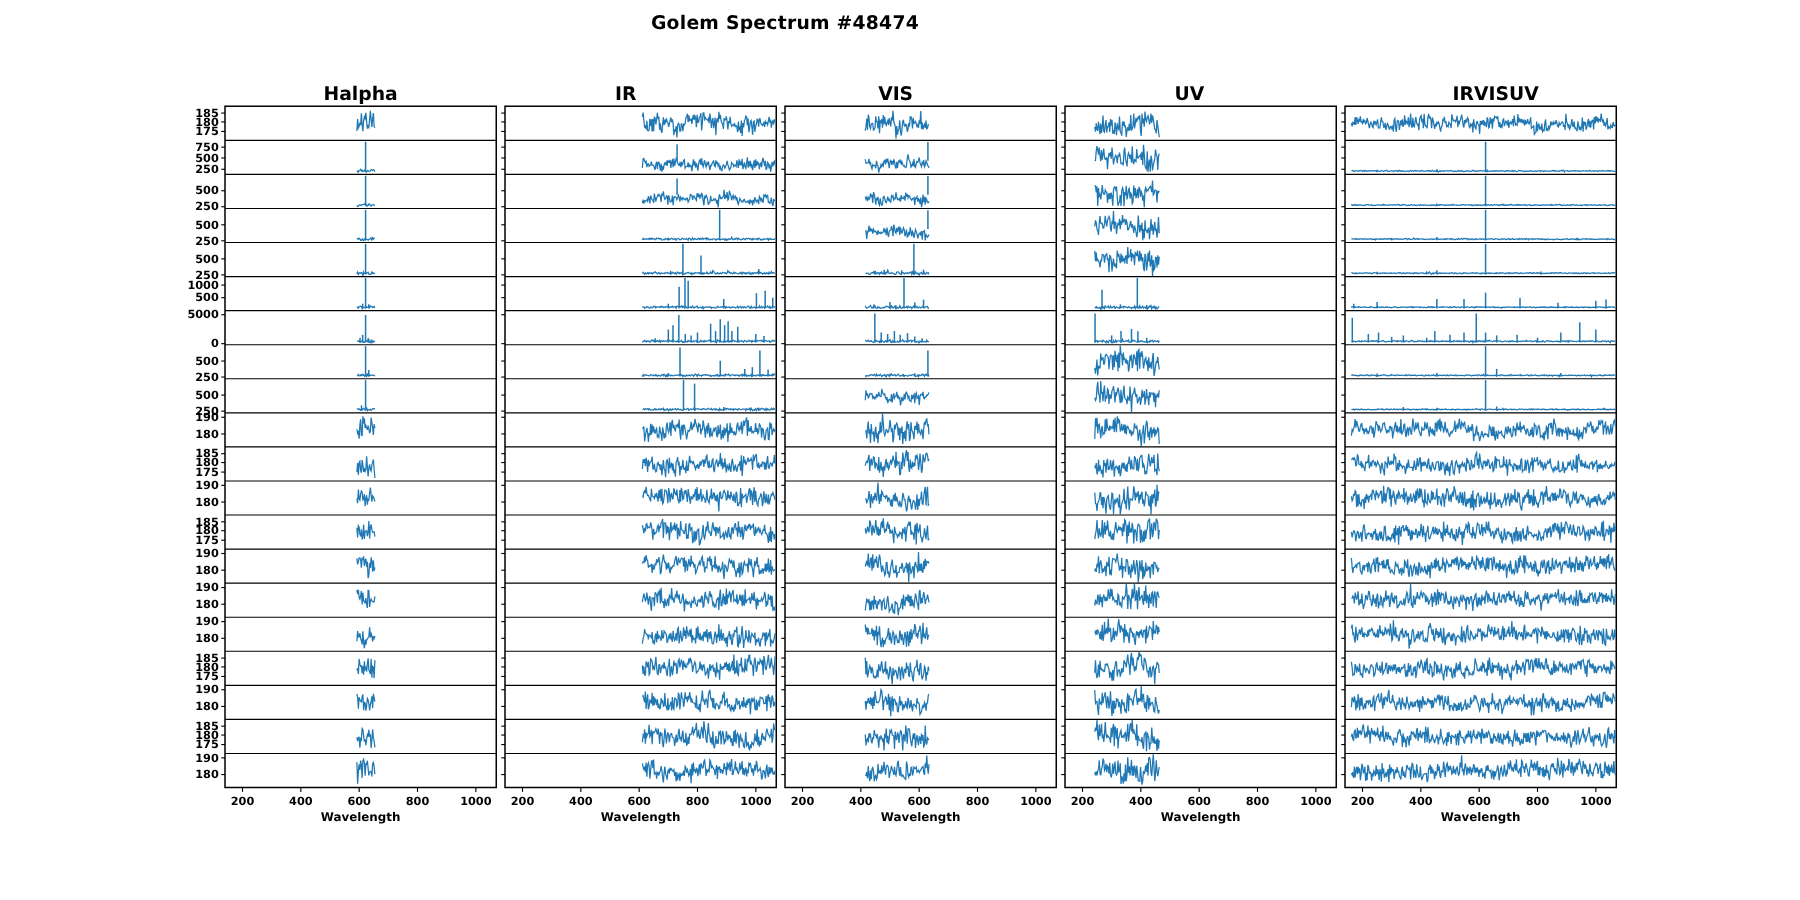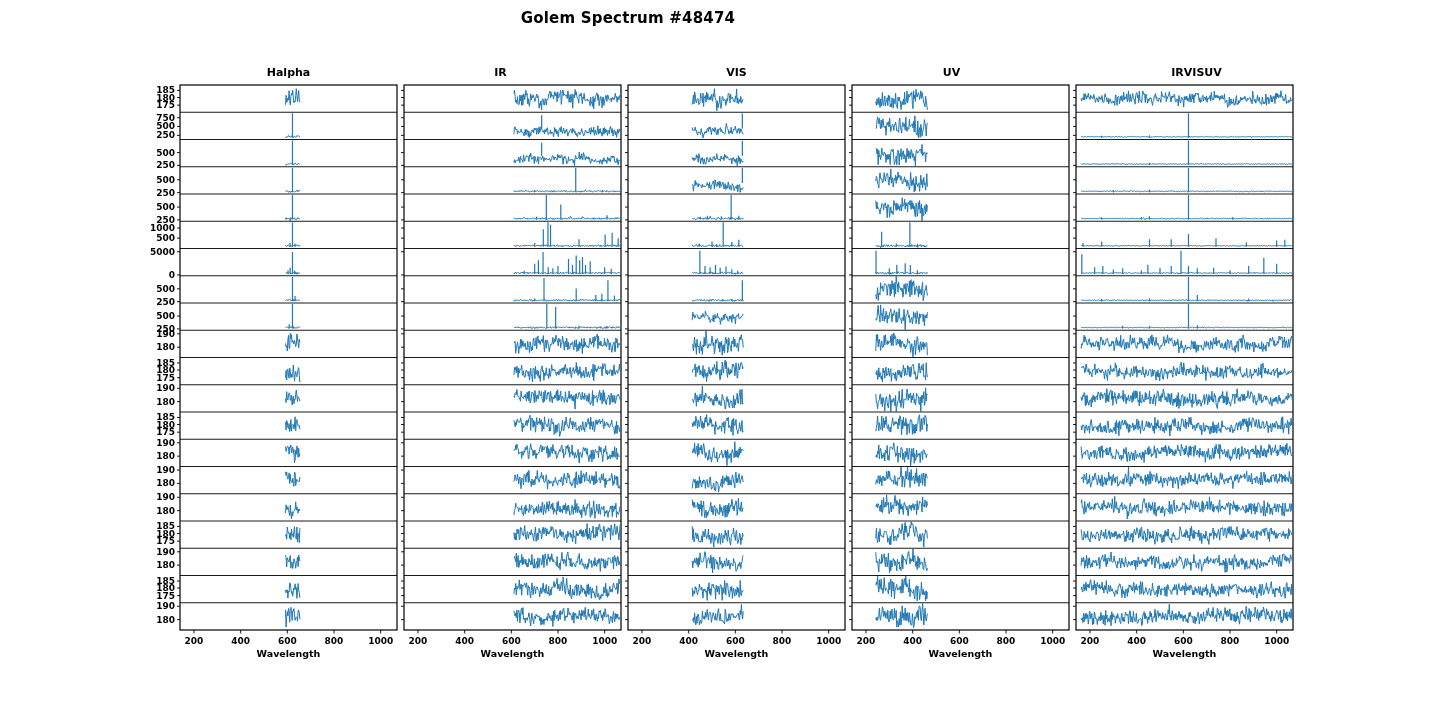--- a/index.html
+++ b/index.html
@@ -1,32 +1,32 @@
 <!DOCTYPE html>
 <html><head>
 <meta charset="utf-8">
 <style>
   html,body{margin:0;padding:0;background:#fff;}
   #figure{position:relative;width:1440px;height:720px;background:#fff;overflow:hidden;
           font-family:"DejaVu Sans",sans-serif;color:#000;}
   #suptitle{position:absolute;top:9px;left:0;width:1168px;text-align:center;
             font-size:15px;font-weight:bold;letter-spacing:0.2px;margin-left:44px;}
   .col-title{position:absolute;top:66px;width:217px;text-align:center;
-             font-size:11px;font-weight:bold;}
+             font-size:15px;font-weight:bold;}
   #plot-svg{position:absolute;left:0;top:0;}
 </style>
 </head>
 <body>
 
 <div id="figure">
   <div id="suptitle">Golem Spectrum #48474</div>
 
   <div class="col-title" style="left:180px">Halpha</div>
   <div class="col-title" style="left:392px">IR</div>
-  <div class="col-title" style="left:628px">VIS</div>
+  <div class="col-title" style="left:608px">VIS</div>
   <div class="col-title" style="left:843px">UV</div>
   <div class="col-title" style="left:1088px">IRVISUV</div>
 
   <svg id="plot-svg" width="1440" height="720">
       <g>
         <rect x="180" y="85" width="217" height="545" fill="none" stroke="#000000" stroke-width="1.2"></rect>
         <g>
           <line x1="177" y1="90.45" x2="180" y2="90.45" stroke="#000000" stroke-width="0.9"></line>
           <text x="175" y="93.45" text-anchor="end" font-size="9" font-weight="600" fill="#000000">185</text>
           <line x1="177" y1="97.535" x2="180" y2="97.535" stroke="#000000" stroke-width="0.9"></line>

